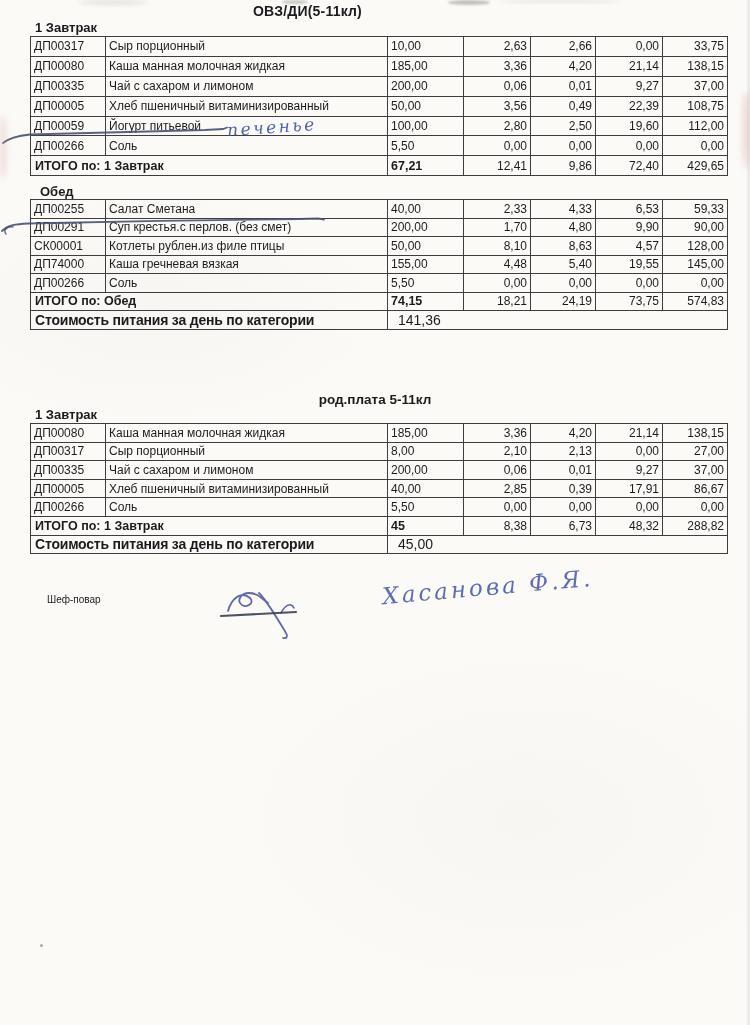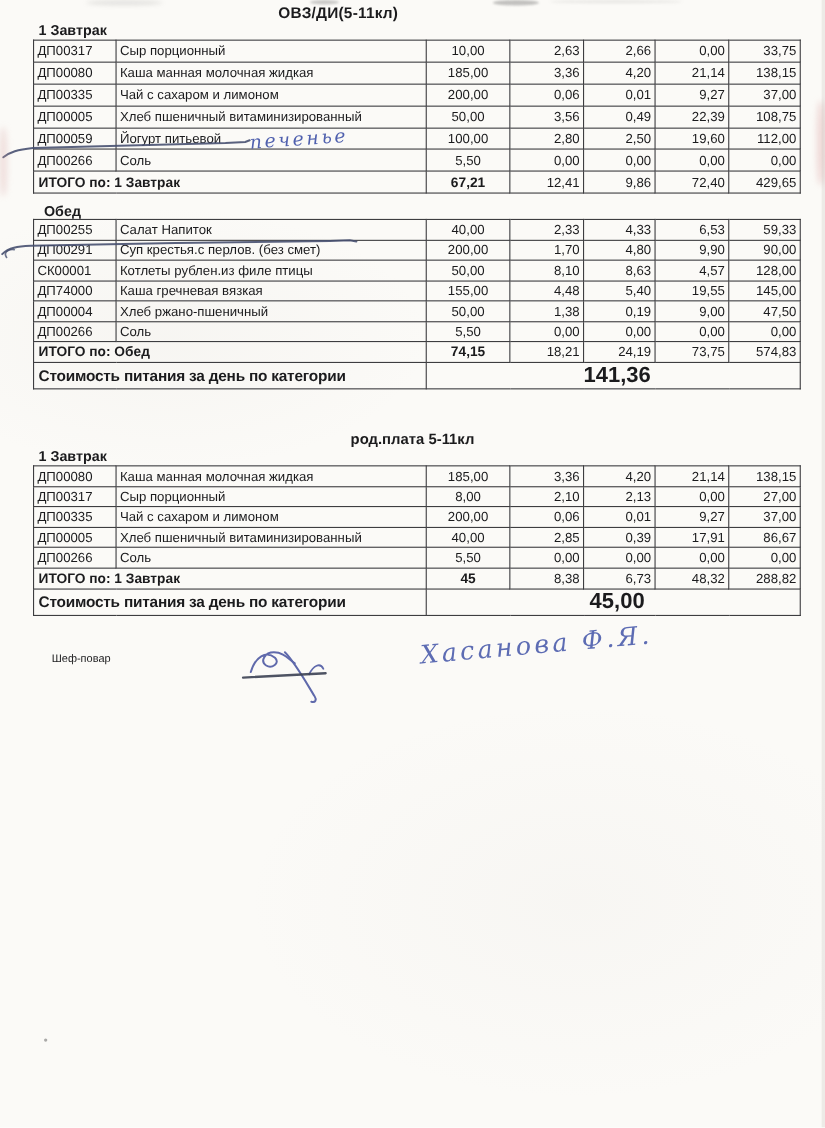--- a/index.html
+++ b/index.html
@@ -22,26 +22,26 @@
     font-size:12px;
     padding:0 3px;
     overflow:hidden;white-space:nowrap;
     vertical-align:middle;
   }
   .t1 td{height:18.9px;}
   .t2 td{height:17.5px;}
   .t3 td{height:17.6px;}
   td.c-code{padding-left:4px;}
   td.c-name{padding-left:5px;}
-  td.c-qty{text-align:center;}
+  td.c-qty{text-align:left;}
   td.c-num{text-align:right;padding-right:4px;}
   tr.total-row td.t-label{font-weight:bold;font-size:12.5px;padding-left:4px;}
   tr.total-row td.c-qty{font-weight:bold;font-size:12.5px;}
   tr.cost-row td.cost-label{font-weight:bold;font-size:14px;padding-left:4px;letter-spacing:-0.2px;}
-  tr.cost-row td.cost-value{font-weight:bold;font-size:20px;text-align:center;padding-left:10px;}
+  tr.cost-row td.cost-value{font-weight:normal;font-size:14px;text-align:left;padding-left:10px;}
   .mid-title{left:0;top:392px;width:750px;text-align:center;font-weight:bold;font-size:13.5px;}
   .chef-label{left:47px;top:594px;font-size:10px;}
   .handwriting{
     font-family:"DejaVu Serif", serif;
     font-style:italic;
     color:#4254a8;
   }
   .annotation-pechene{
     left:227px;top:117px;font-size:17px;letter-spacing:2.5px;
     transform:rotate(-4deg);opacity:0.92;
@@ -167,21 +167,21 @@
           <col style="width:76px">
           <col style="width:67px">
           <col style="width:65px">
           <col style="width:67px">
           <col style="width:65px">
         </colgroup>
       <tbody>
 
           <tr>
             <td class="c-code">ДП00255</td>
-            <td class="c-name">Салат Напиток</td>
+            <td class="c-name">Салат Сметана</td>
             <td class="c-qty">40,00</td>
             <td class="c-num">2,33</td>
             <td class="c-num">4,33</td>
             <td class="c-num">6,53</td>
             <td class="c-num">59,33</td>
           </tr>
 
 
           <tr>
             <td class="c-code">ДП00291</td>
@@ -207,29 +207,20 @@
             <td class="c-code">ДП74000</td>
             <td class="c-name">Каша гречневая вязкая</td>
             <td class="c-qty">155,00</td>
             <td class="c-num">4,48</td>
             <td class="c-num">5,40</td>
             <td class="c-num">19,55</td>
             <td class="c-num">145,00</td>
           </tr>
 
 
-          <tr>
-            <td class="c-code">ДП00004</td>
-            <td class="c-name">Хлеб ржано-пшеничный</td>
-            <td class="c-qty">50,00</td>
-            <td class="c-num">1,38</td>
-            <td class="c-num">0,19</td>
-            <td class="c-num">9,00</td>
-            <td class="c-num">47,50</td>
-          </tr>
 
           <tr>
             <td class="c-code">ДП00266</td>
             <td class="c-name">Соль</td>
             <td class="c-qty">5,50</td>
             <td class="c-num">0,00</td>
             <td class="c-num">0,00</td>
             <td class="c-num">0,00</td>
             <td class="c-num">0,00</td>
           </tr>

